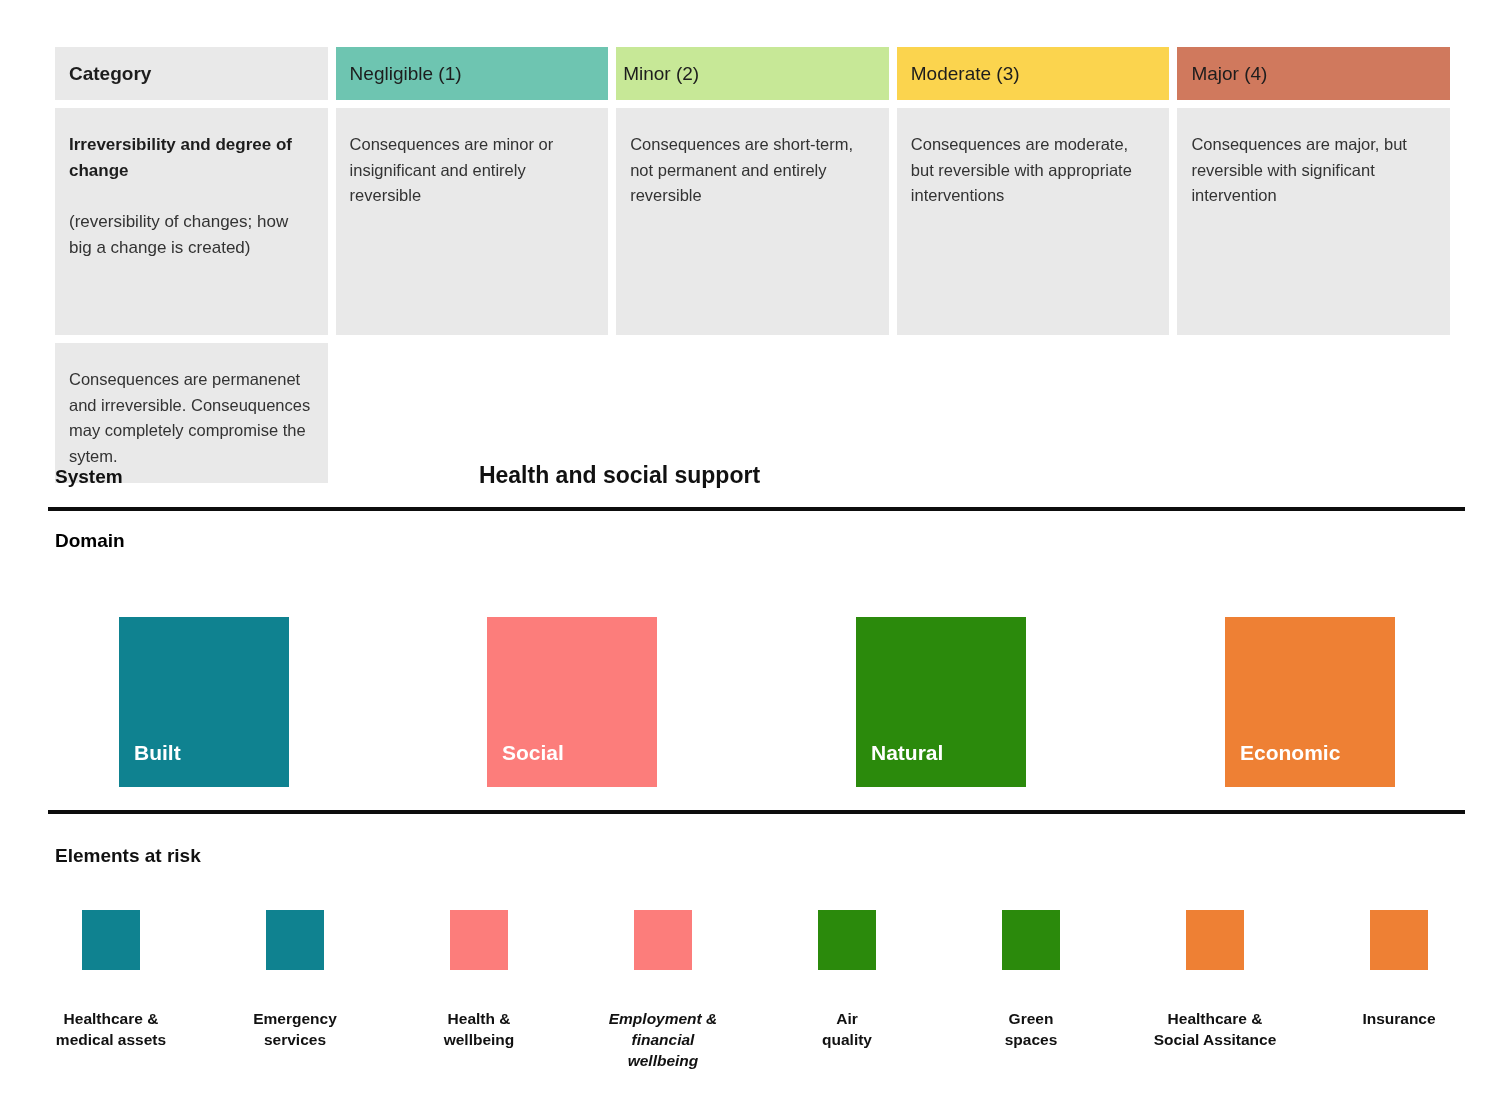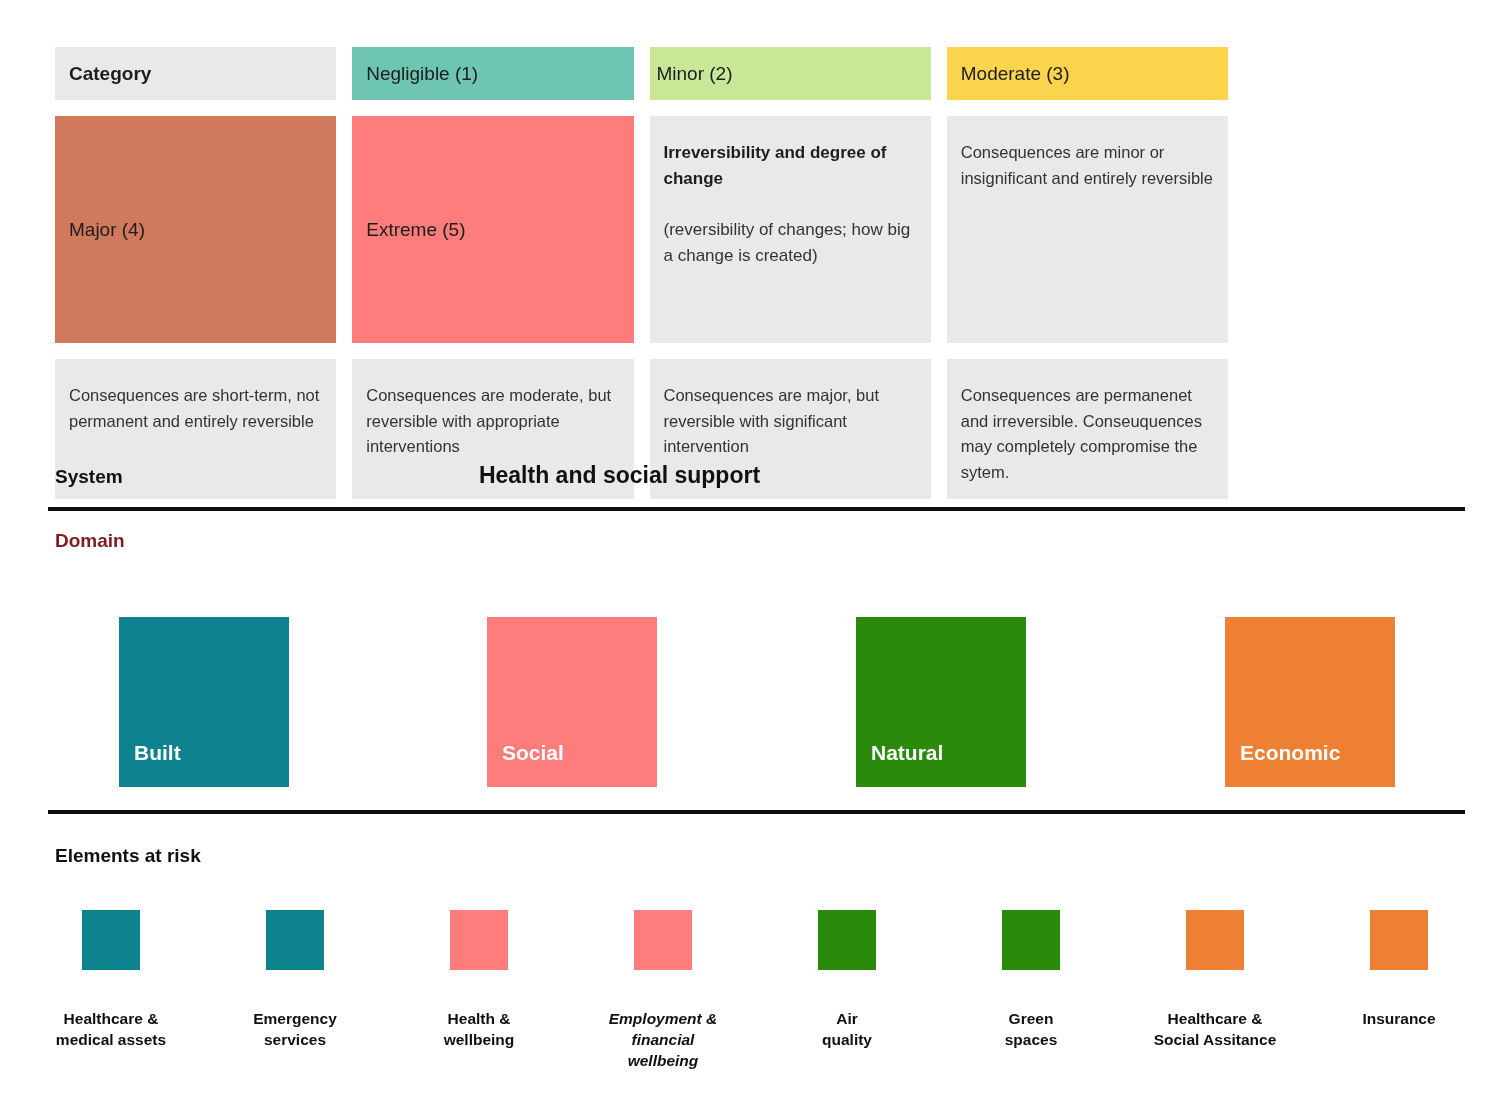--- a/index.html
+++ b/index.html
@@ -6,25 +6,25 @@
   .canvas{
     position:relative;
     width:1500px;height:1116px;
     background:#ffffff;
     font-family:"Liberation Sans", sans-serif;
     color:#222;
     overflow:hidden;
   }
   
   .ctable{
-    position:absolute;left:55px;top:47px;width:1173px;
+    position:absolute;left:55px;top:47px;width:1395px;
     display:grid;
-    grid-template-columns:repeat(4,1fr);
+    grid-template-columns:repeat(5,1fr);
     grid-template-rows:53px 227px;
-    gap:16px;
+    gap:8px;
   }
   .ctable .hcell{
     display:flex;align-items:center;
     padding:0 14px;
     font-size:19px;
     color:#1d1d1d;
   }
   .ctable .hcell.cat{font-weight:700;}
   .ctable .bcell{
     background:#e9e9e9;
@@ -55,21 +55,21 @@
   }
   .rule{
     position:absolute;left:48px;width:1417px;height:4px;
     background:#0d0d0d;
   }
   .rule-1{top:507px;}
   .rule-2{top:810px;}
   
   .domain-label{
     position:absolute;left:55px;top:530px;
-    font-size:19px;font-weight:700;color:#7f1d1d;
+    font-size:19px;font-weight:700;color:#000000;
   }
   .domain-box{
     position:absolute;top:617px;width:170px;height:170px;
     display:flex;align-items:flex-end;
     padding:0 0 22px 15px;box-sizing:border-box;
   }
   .domain-box .domain-name{
     color:#ffffff;font-size:21px;font-weight:700;
   }
   .domain-0{left:119px;text-align:center;}
@@ -103,21 +103,20 @@
 <body>
 
 <div class="canvas">
 
   <div class="ctable">
     <div class="hcell cat" style="background: rgb(233, 233, 233);">Category</div>
     <div class="hcell" style="background: rgb(110, 197, 177);">Negligible (1)</div>
     <div class="hcell" style="background: rgb(199, 232, 151); padding-left: 7px;">Minor (2)</div>
     <div class="hcell" style="background: rgb(251, 212, 78);">Moderate (3)</div>
     <div class="hcell" style="background: rgb(208, 121, 93);">Major (4)</div>
-    <div class="hcell" style="background: rgb(252, 125, 123);">Extreme (5)</div>
 
     <div class="bcell cat">
       <div class="cat-title">Irreversibility and degree of change</div>
       <div class="cat-note">(reversibility of changes; how big a change is created)</div>
     </div>
     <div class="bcell">Consequences are minor or insignificant and entirely reversible</div>
     <div class="bcell">Consequences are short-term, not permanent and entirely reversible</div>
     <div class="bcell">Consequences are moderate, but reversible with appropriate interventions</div>
     <div class="bcell">Consequences are major, but reversible with significant intervention</div>
     <div class="bcell">Consequences are permanenet and irreversible. Conseuquences may completely compromise the sytem.</div>

